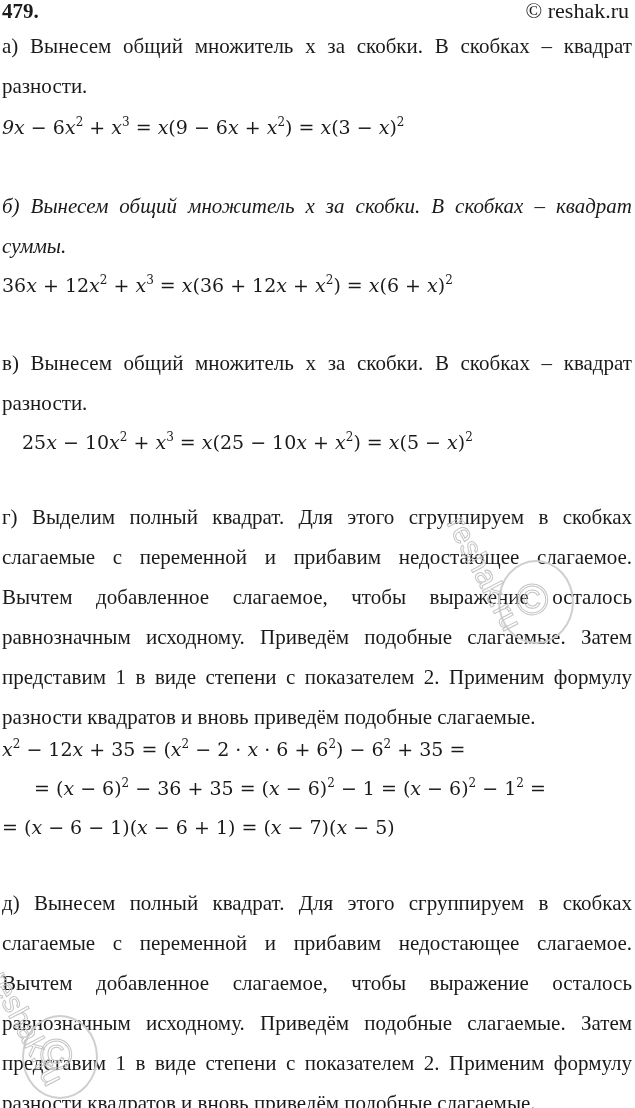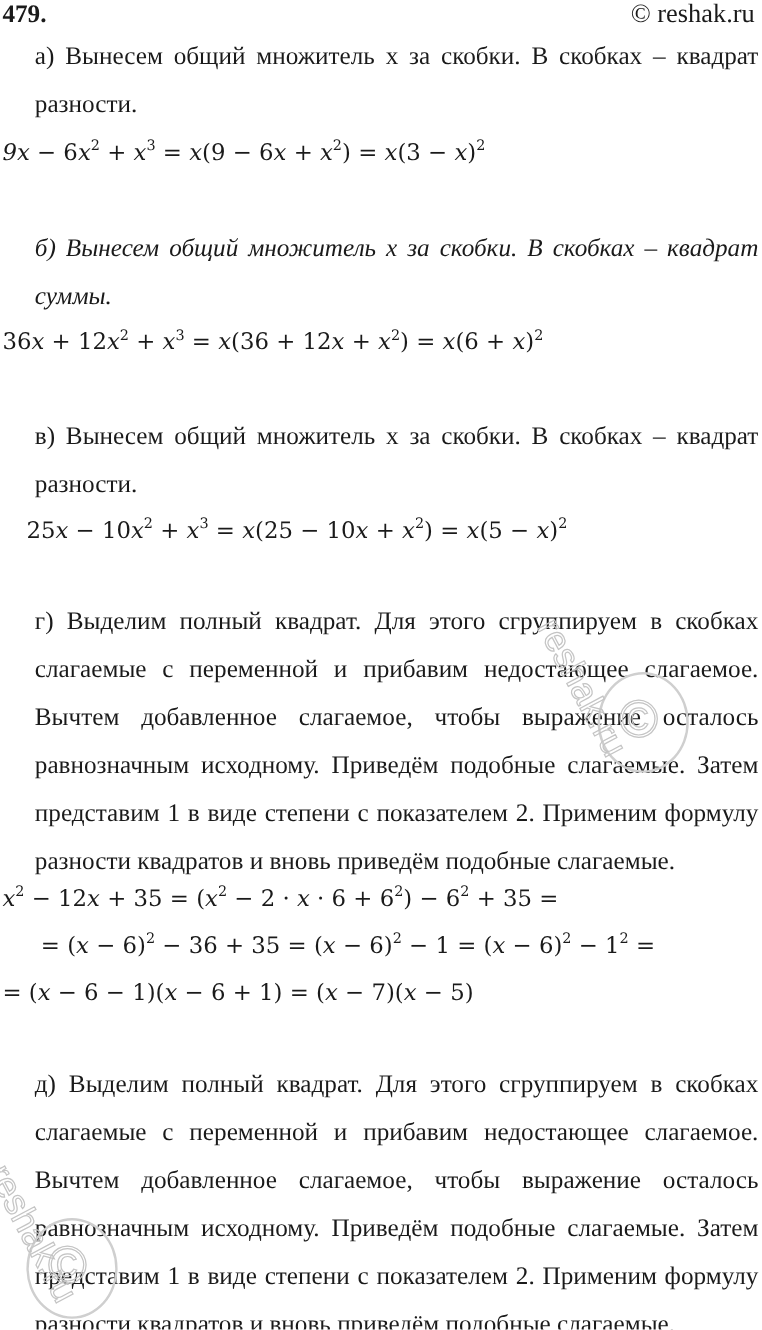--- a/index.html
+++ b/index.html
@@ -2,21 +2,21 @@
 <html><head>
   <meta charset="utf-8">
   <style>
     html, body { margin: 0; padding: 0; background: #ffffff; }
     body { width: 635px; height: 1108px; position: relative; overflow: hidden; color: #1a1a1a; font-family: "Liberation Serif", serif; }
     .page { position: absolute; left: 0; top: 0; width: 635px; height: 1108px; }
     .header { position: absolute; left: 2px; right: 6px; top: 0; height: 30px; display: flex; justify-content: space-between; align-items: flex-start; }
     .task-num { font-weight: bold; font-size: 21px; line-height: 22px; }
     .copyright { font-size: 22px; line-height: 22px; }
     .para { position: absolute; left: 2px; width: 630px; font-size: 21px; line-height: 40px; text-align: justify; text-align-last: left; }
-    .para .line { display: block; text-align: justify; text-align-last: justify; white-space: nowrap; margin-left: 27px; }
+    .para .line { display: block; text-align: justify; text-align-last: justify; white-space: nowrap; }
     .para .line.last { text-align-last: left; }
     .formula { position: absolute; left: 2px; font-family: "DejaVu Serif", serif; font-size: 19px; line-height: 24px; white-space: nowrap; }
     .formula i { font-style: italic; }
     .formula sup { font-size: 12px; vertical-align: 8px; line-height: 0; }
     .watermark { position: absolute; color: #c8c8c8; pointer-events: none; }
     .wm-circle { position: absolute; border: 2px solid #cfcfcf; border-radius: 50%; }
     .wm-text { position: absolute; font-family: "Liberation Sans", sans-serif; font-size: 30px; color: transparent; -webkit-text-stroke: 1px #c4c4c4; transform-origin: left top; white-space: nowrap; }
     .wm-c { position: absolute; font-family: "Liberation Sans", sans-serif; font-size: 44px; color: transparent; -webkit-text-stroke: 1px #c4c4c4; }
   </style>
 </head>
@@ -65,21 +65,21 @@
     <i>x</i><sup>2</sup> − 12<i>x</i> + 35 = (<i>x</i><sup>2</sup> − 2 · <i>x</i> · 6 + 6<sup>2</sup>) − 6<sup>2</sup> + 35 =
   </div>
   <div class="formula" style="top:776px;margin-left:32px;">
     = (<i>x</i> − 6)<sup>2</sup> − 36 + 35 = (<i>x</i> − 6)<sup>2</sup> − 1 = (<i>x</i> − 6)<sup>2</sup> − 1<sup>2</sup> =
   </div>
   <div class="formula" style="top:815px;">
     = (<i>x</i> − 6 − 1)(<i>x</i> − 6 + 1) = (<i>x</i> − 7)(<i>x</i> − 5)
   </div>
 
   <div class="para" style="top:883px;">
-    <span class="line">д) Выделим полный квадрат. Для этого сгруппируем в скобках</span>
+    <span class="line">д) Вынесем полный квадрат. Для этого сгруппируем в скобках</span>
     <span class="line">слагаемые с переменной и прибавим недостающее слагаемое.</span>
     <span class="line">Вычтем добавленное слагаемое, чтобы выражение осталось</span>
     <span class="line">равнозначным исходному. Приведём подобные слагаемые. Затем</span>
     <span class="line">представим 1 в виде степени с показателем 2. Применим формулу</span>
     <span class="line last">разности квадратов и вновь приведём подобные слагаемые.</span>
   </div>
 
   <div class="watermark" style="left:490px; top:505px; width:150px; height:180px;">
     <div class="wm-circle" style="left:8px; top:55px; width:72px; height:80px;"></div>
     <span class="wm-c" style="left:26px; top:70px;">©</span>

